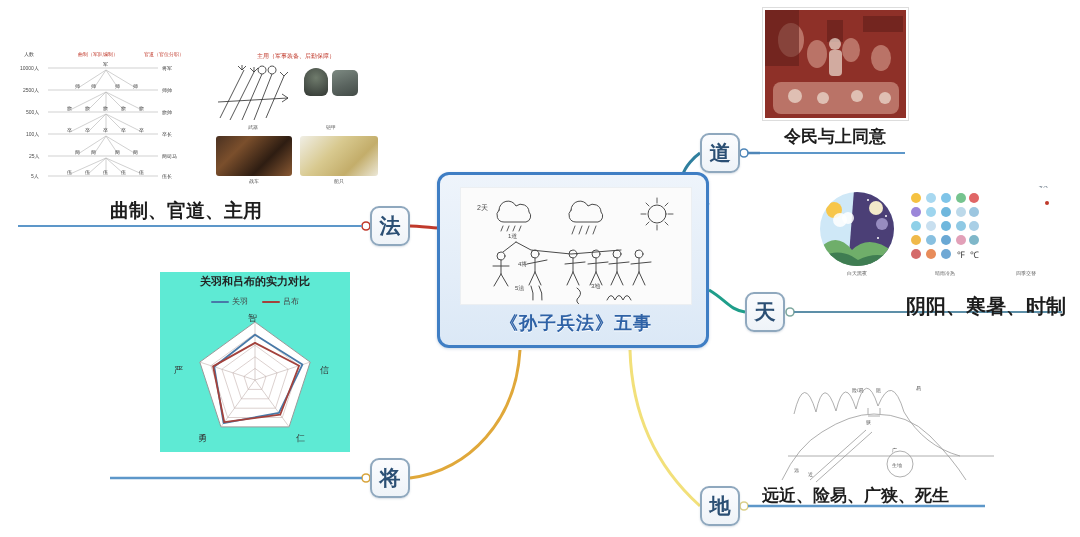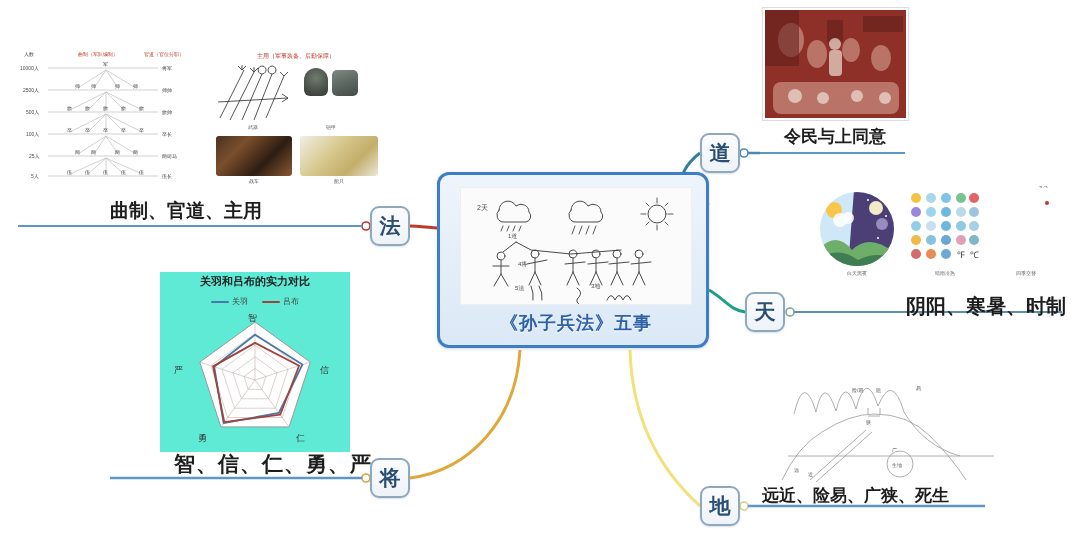--- a/index.html
+++ b/index.html
@@ -223,21 +223,20 @@
   </div>
 
   <div class="leaf-label" style="left:110px;top:198px;font-size:19px;">曲制、官道、主用</div>
 
   <div class="leaf-label" style="left:784px;top:125px;font-size:17px;">令民与上同意</div>
 
   <div class="leaf-label" style="left:906px;top:285px;font-size:20px;margin-top:8px;">阴阳、寒暑、时制</div>
 
   <div class="leaf-label" style="left:762px;top:484px;font-size:17px;">远近、险易、广狭、死生</div>
 
-  <div class="leaf-label" style="left:174px;top:450px;font-size:21px;letter-spacing:1px;">智、信、仁、勇、严</div>
 
   <div class="fig" id="fig-fa-org">
     <svg viewBox="0 0 196 140" width="196" height="140">
       <g stroke="#bdbdbd" stroke-width=".7" fill="none">
         <line x1="30" y1="22" x2="140" y2="22"></line>
         <line x1="30" y1="44" x2="140" y2="44"></line>
         <line x1="30" y1="66" x2="140" y2="66"></line>
         <line x1="30" y1="88" x2="140" y2="88"></line>
         <line x1="30" y1="110" x2="140" y2="110"></line>
         <line x1="30" y1="130" x2="140" y2="130"></line>

